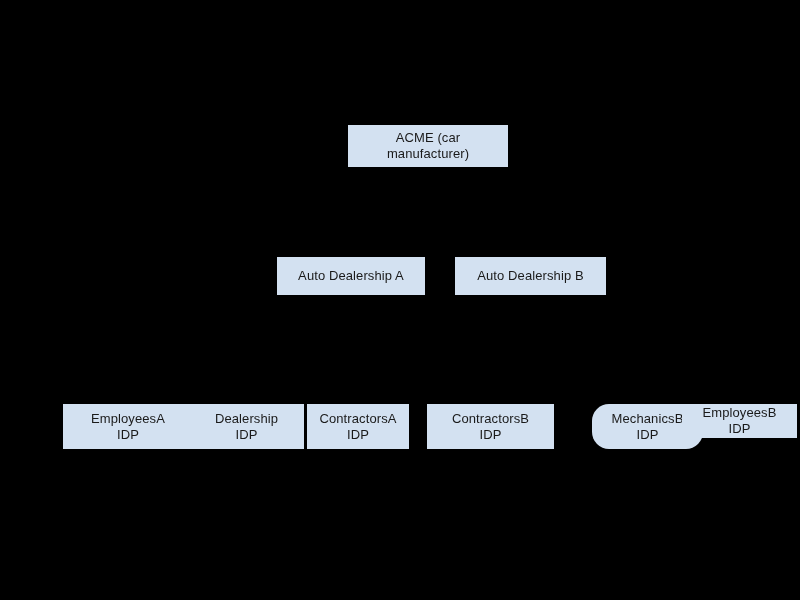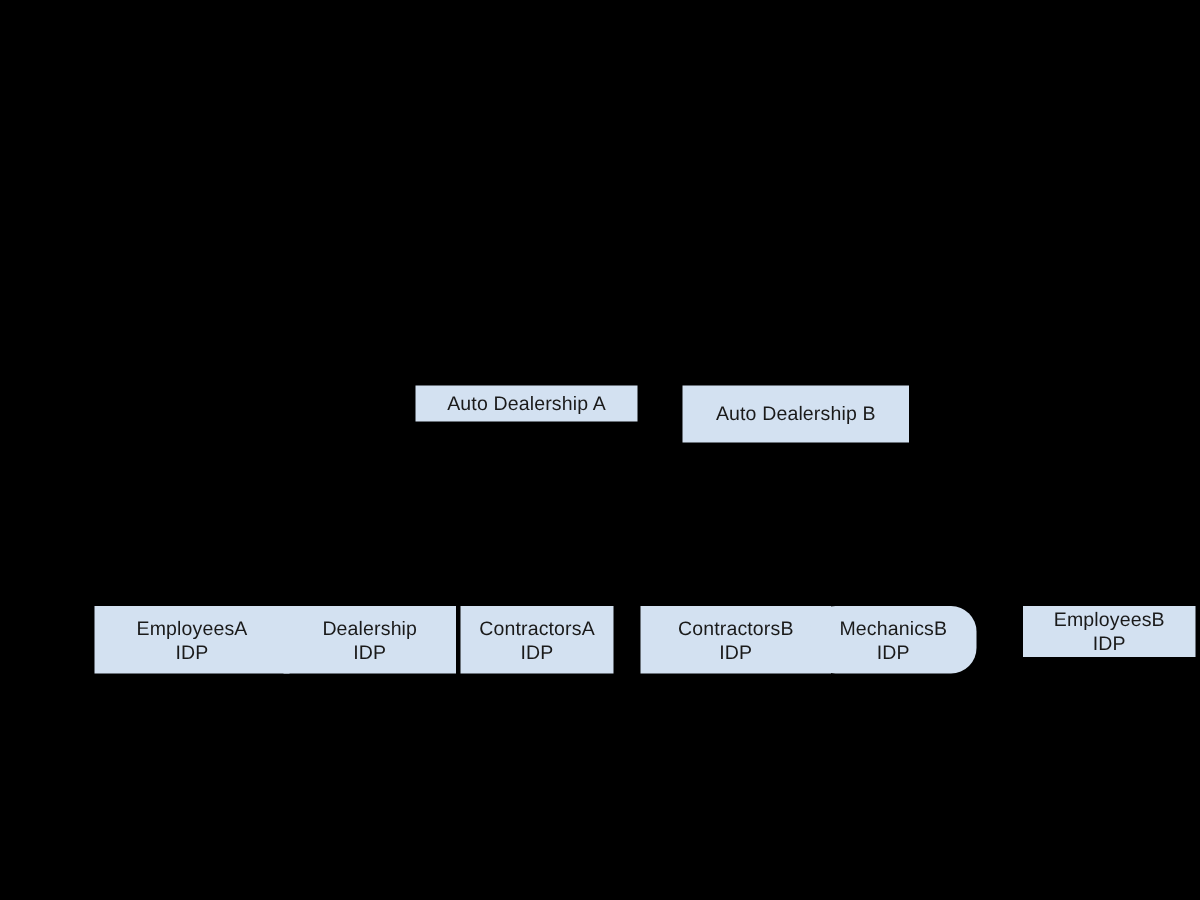--- a/index.html
+++ b/index.html
@@ -53,30 +53,32 @@
   <div class="connector" style="left:528px; top:295px; width:1px; height:60px;"></div>
   <div class="connector" style="left:124px; top:355px; width:241px; height:1px;"></div>
   <div class="connector" style="left:498px; top:355px; width:241px; height:1px;"></div>
   <div class="connector" style="left:124px; top:355px; width:1px; height:49px;"></div>
   <div class="connector" style="left:246px; top:355px; width:1px; height:49px;"></div>
   <div class="connector" style="left:365px; top:355px; width:1px; height:49px;"></div>
   <div class="connector" style="left:498px; top:355px; width:1px; height:49px;"></div>
   <div class="connector" style="left:620px; top:355px; width:1px; height:49px;"></div>
   <div class="connector" style="left:739px; top:355px; width:1px; height:49px;"></div>
 
+  <div class="node" style="left:348px; top:125px; width:160px; height:42px;">ACME (car
+manufacturer)</div>
 
-  <div class="node" style="left:277px; top:257px; width:148px; height:24px;">Auto Dealership A</div>
+  <div class="node" style="left:277px; top:257px; width:148px; height:38px;">Auto Dealership A</div>
   <div class="node" style="left:455px; top:257px; width:151px; height:38px;">Auto Dealership B</div>
 
   <div class="node" style="left:63px; top:404px; width:130px; height:45px;">EmployeesA
 IDP</div>
   <div class="node" style="left:189px; top:404px; width:115px; height:45px;">Dealership
 IDP</div>
   <div class="node" style="left:307px; top:404px; width:102px; height:45px;">ContractorsA
 IDP</div>
   <div class="node" style="left:427px; top:404px; width:127px; height:45px;">ContractorsB
 IDP</div>
-  <div class="node" style="left:540px; top:404px; width:111px; height:45px;border-radius:17px;">MechanicsB
+  <div class="node" style="left:592px; top:404px; width:111px; height:45px;border-radius:17px;">MechanicsB
 IDP</div>
   <div class="node" style="left:682px; top:404px; width:115px; height:34px;">EmployeesB
 IDP</div>
 
 </div>
 
 </body></html>

